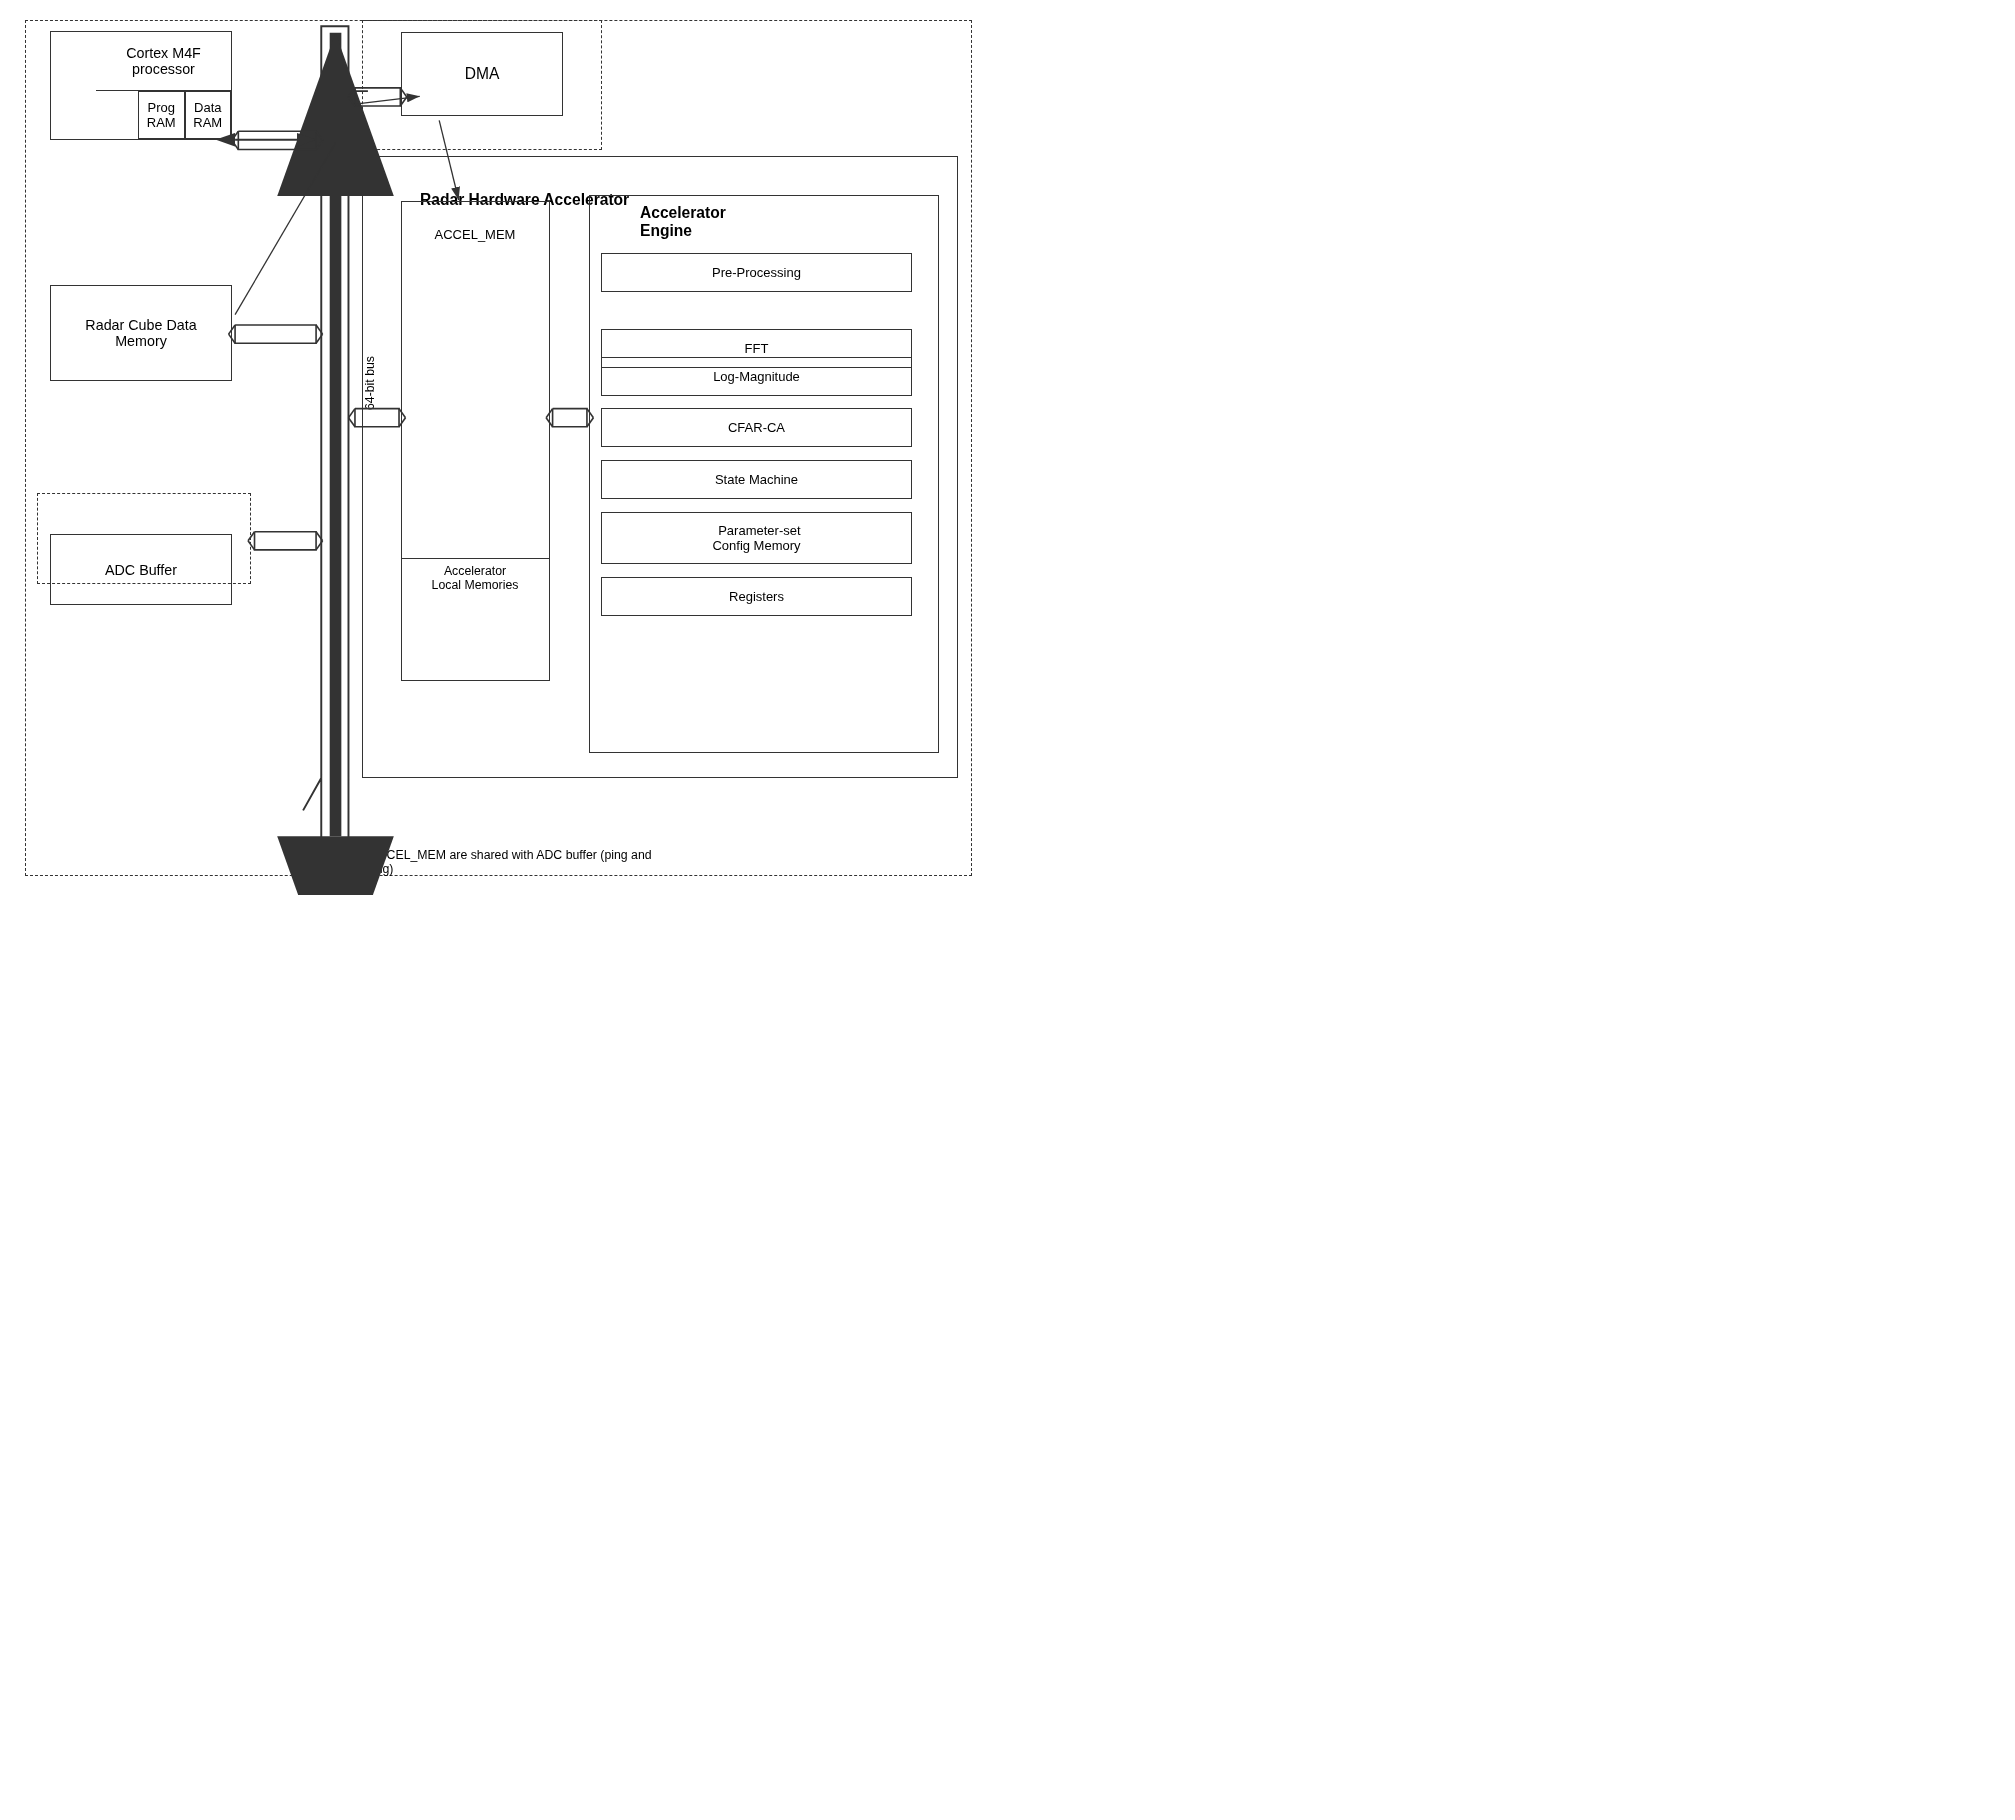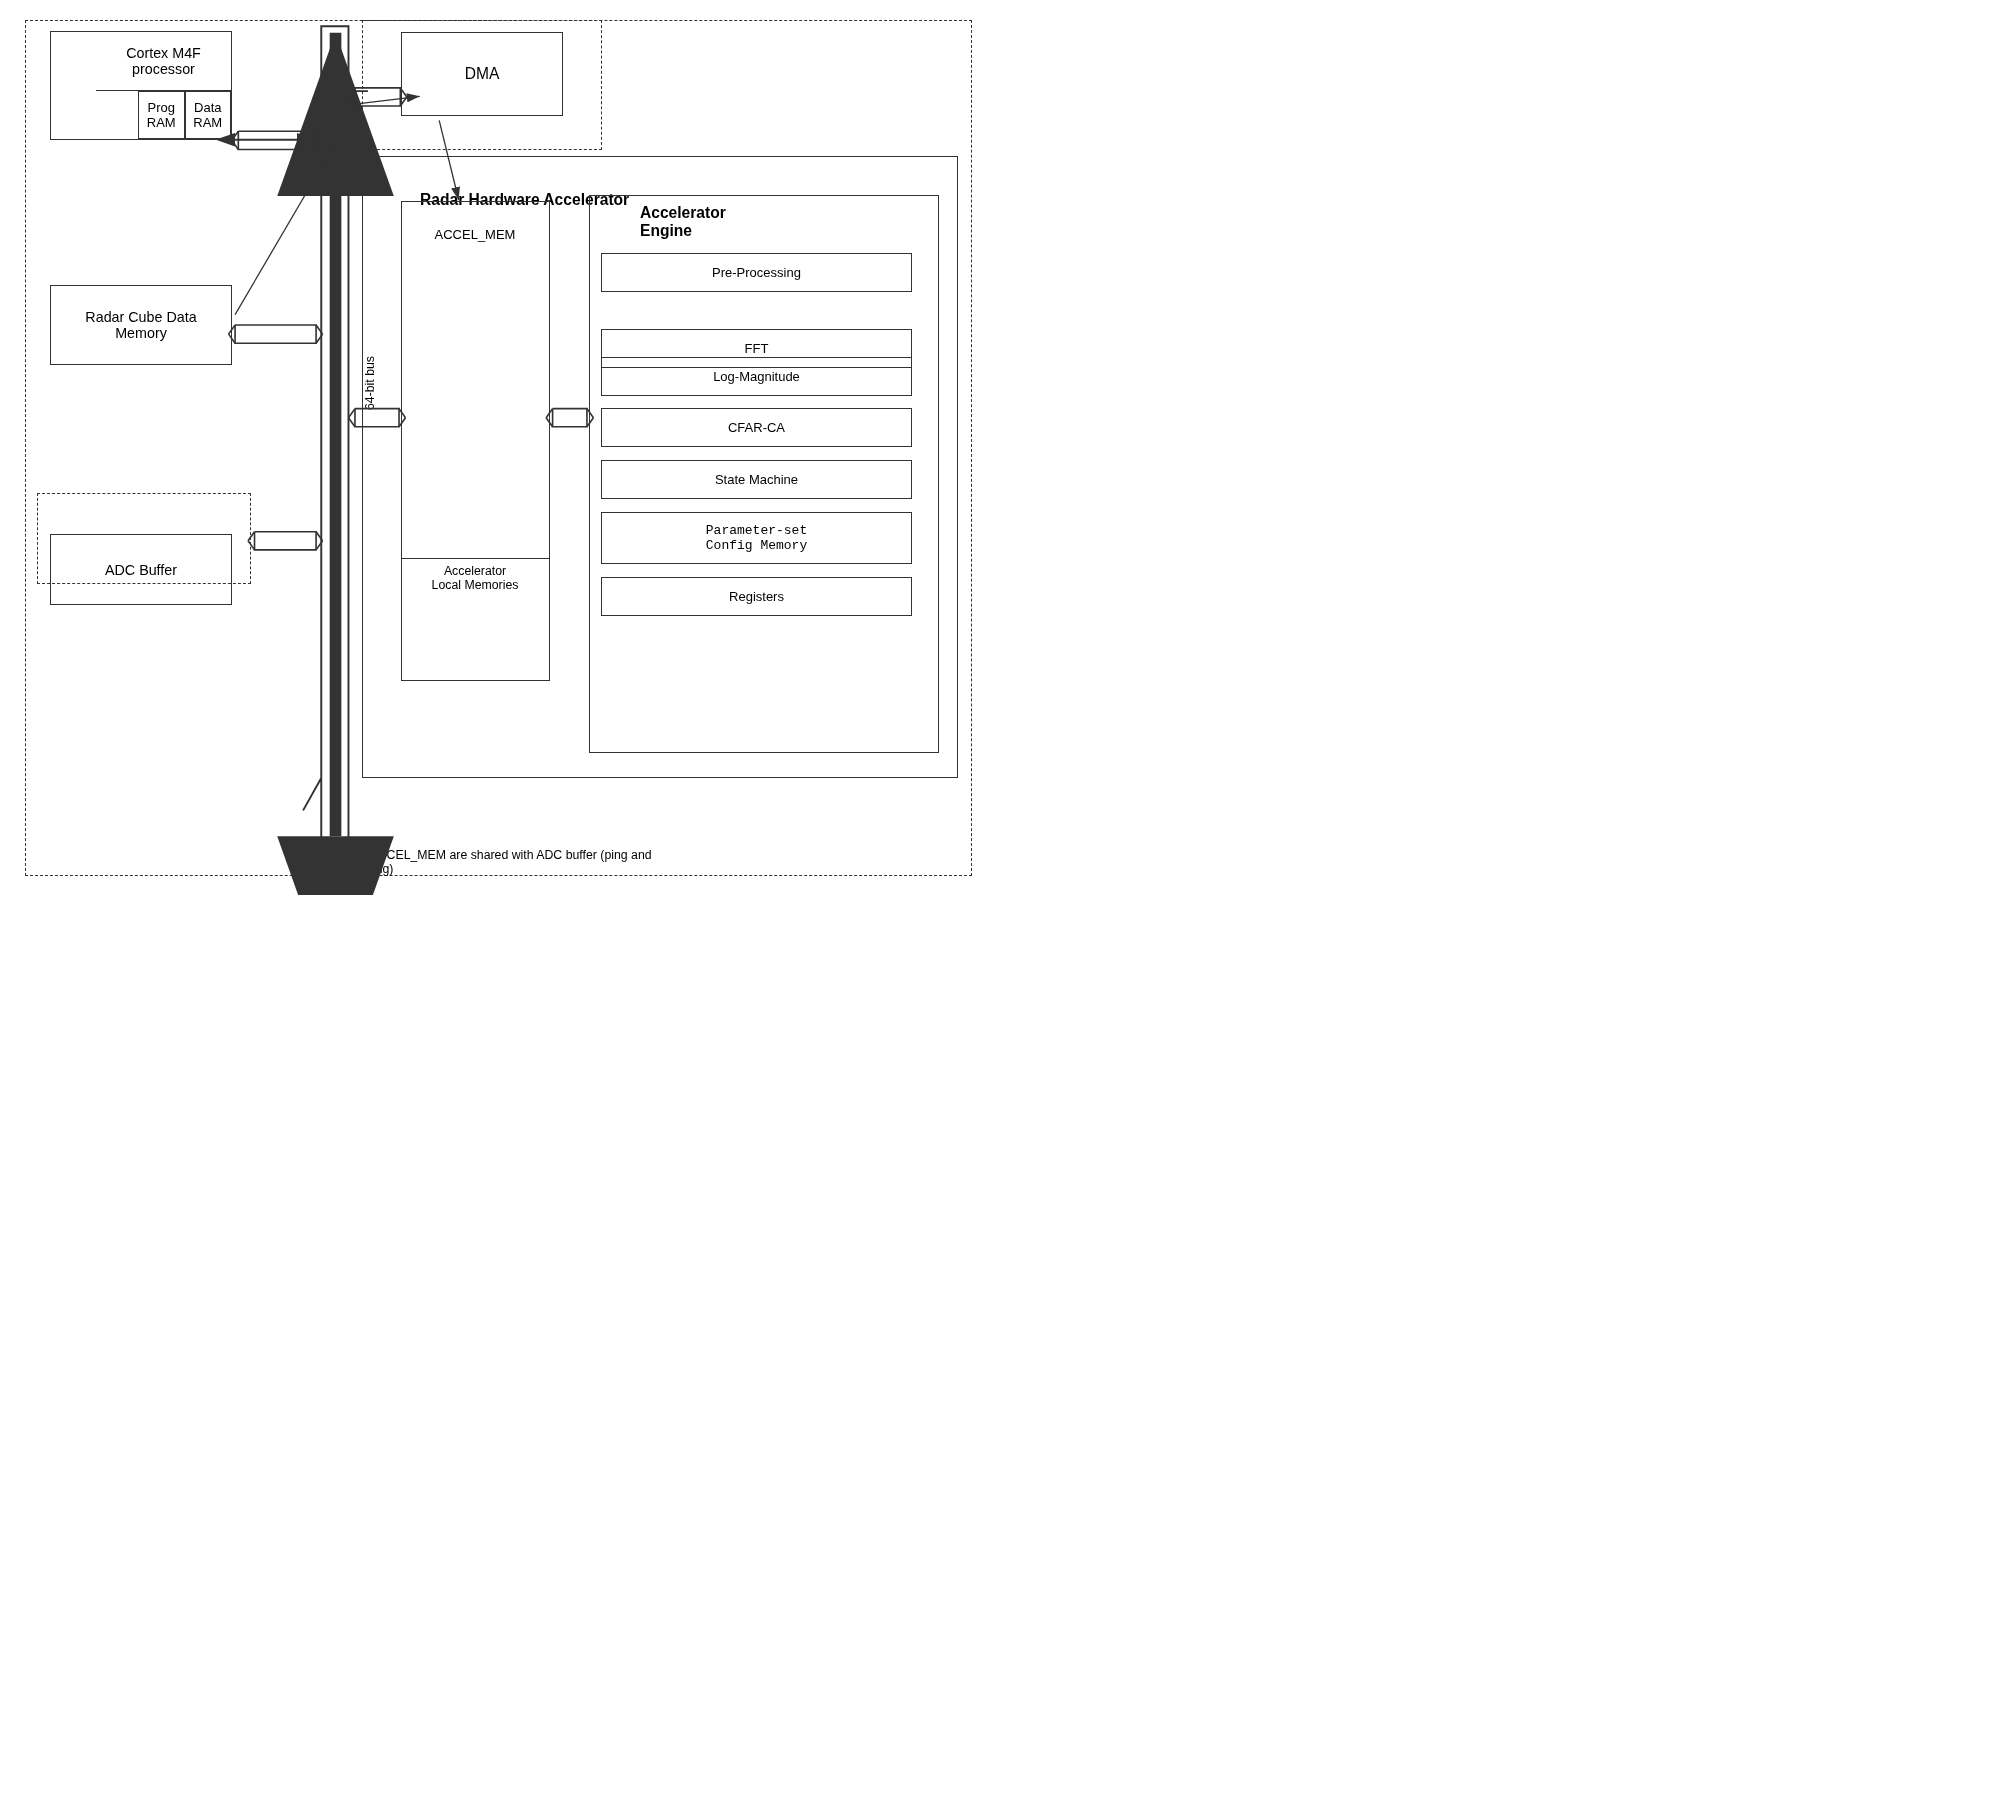--- a/index.html
+++ b/index.html
@@ -58,21 +58,21 @@
       border-right: 0.6px solid #333;
       margin-left: 42px;
     }
 
     
     .radar-cube-box {
       position: absolute;
       top: 272px;
       left: 32px;
       width: 182px;
-      height: 80px;
+      height: 96px;
       border: 1.3px solid #333;
       display: flex;
       align-items: center;
       justify-content: center;
       text-align: center;
       font-size: 14.3px;
       padding: 23px;
     }
 
     
@@ -293,21 +293,21 @@
 
   <div class="ae-subbox" style="top: 395px;">
     <span>CFAR-CA</span>
   </div>
 
   <div class="ae-subbox" style="top: 447px;">
     <span>State Machine</span>
   </div>
 
   <div class="ae-subbox" style="top: 499px; height: 52px;">
-    <span style="text-align:left;font-family:Liberation Mono, monospace;">Parameter-set<br>Config Memory</span>
+    <span style="text-align:right;">Parameter-set<br>Config Memory</span>
   </div>
 
   <div class="ae-subbox" style="top: 564px;">
     <span>Registers</span>
   </div>
 
   <div class="bus-label">64-bit bus</div>
 
   <div class="footnote">* ACCEL_MEM are shared with ADC buffer (ping and pong)</div>
 

